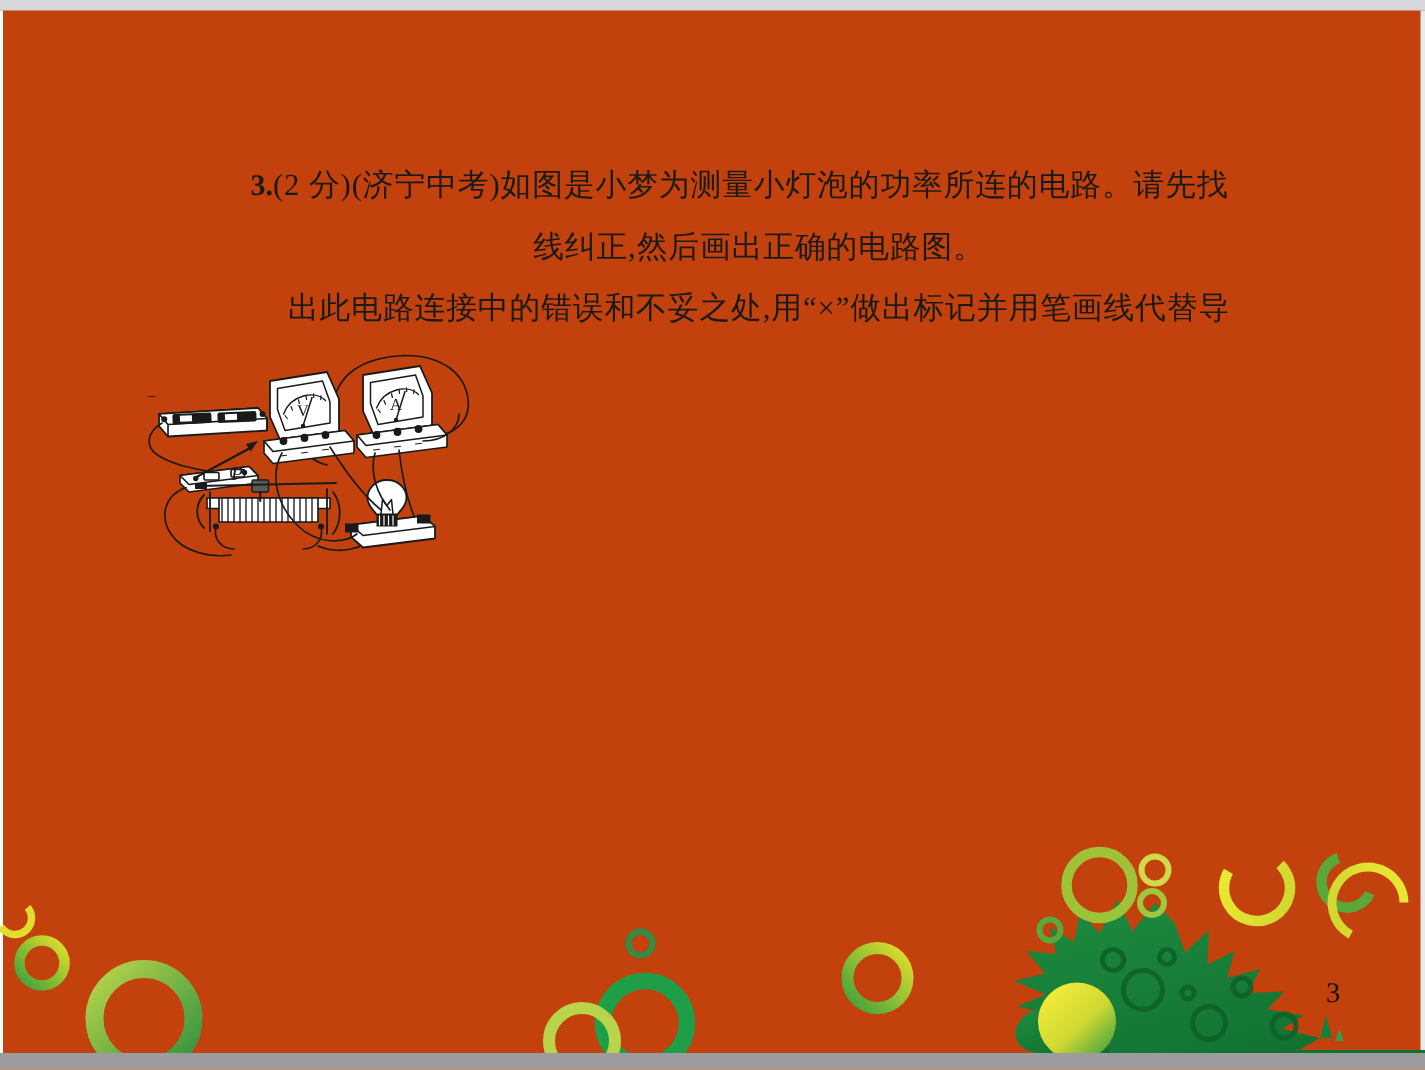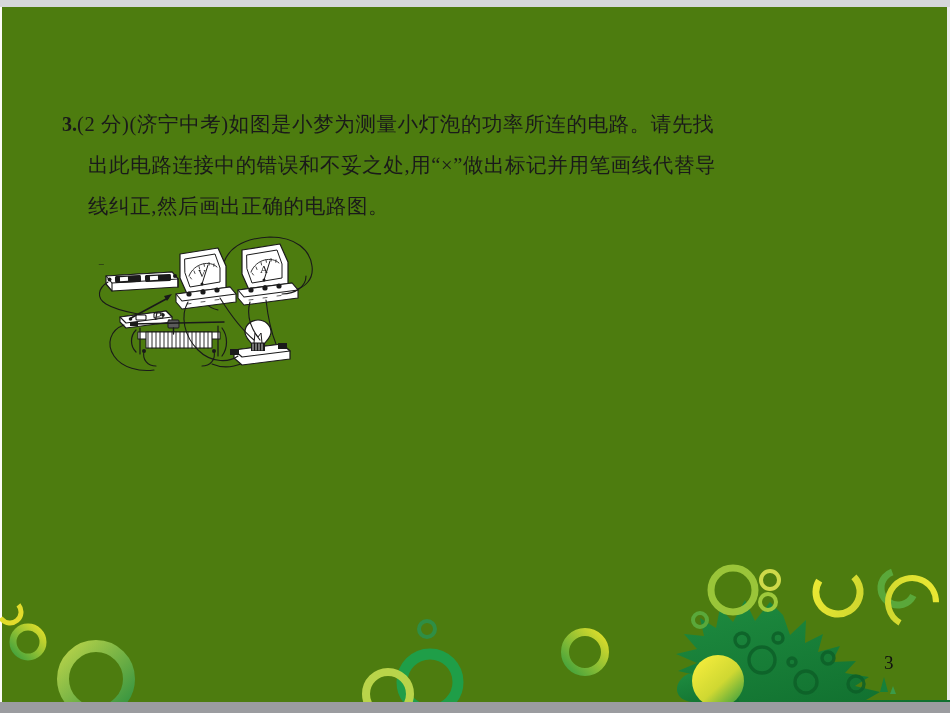--- a/index.html
+++ b/index.html
@@ -5,22 +5,23 @@
   html,body{margin:0;padding:0;}
   body{
     width:950px;height:713px;
     background:#ffffff;
     font-family:"Liberation Serif", serif;
     overflow:hidden;
     position:relative;
   }
   #slide{
     position:absolute;left:0;top:0;width:950px;height:713px;
-    background:#4d7c0f;
+    background:#c2410c;
     overflow:hidden;
+    text-align:center;
   }
   
   .chrome-top{
     position:absolute;left:0;top:0;width:950px;height:7px;
     background:#d5d7da;
   }
   .chrome-bottom{
     position:absolute;left:0;bottom:0;width:950px;height:11px;
     background:#9b9ca0;
   }
@@ -80,22 +81,22 @@
 <div id="slide">
 
   <div class="chrome-top"></div>
   <div class="edge-left"></div>
   <div class="edge-right"></div>
 
   <div class="question">
     <div class="q-line">
       <span class="q-num">3.</span><span>(2 分)(济宁中考)如图是小梦为测量小灯泡的功率所连的电路。请先找</span>
     </div>
+    <div class="q-line q-indent">线纠正,然后画出正确的电路图。</div>
     <div class="q-line q-indent">出此电路连接中的错误和不妥之处,用“×”做出标记并用笔画线代替导</div>
-    <div class="q-line q-indent">线纠正,然后画出正确的电路图。</div>
   </div>
 
   <div class="figure">
     <svg width="232" height="142" viewBox="0 0 232 142" xmlns="http://www.w3.org/2000/svg">
       <g fill="none" stroke="#1a1a1a" stroke-width="1.1" stroke-linecap="round" stroke-linejoin="round">
 
         <path d="M138 40 C140 16 160 6 186 5 C212 5 226 18 228 34 C230 48 220 56 210 58"></path>
         <path d="M138 40 C128 40 120 46 118 56 C116 68 124 76 134 78"></path>
 
         <g>

